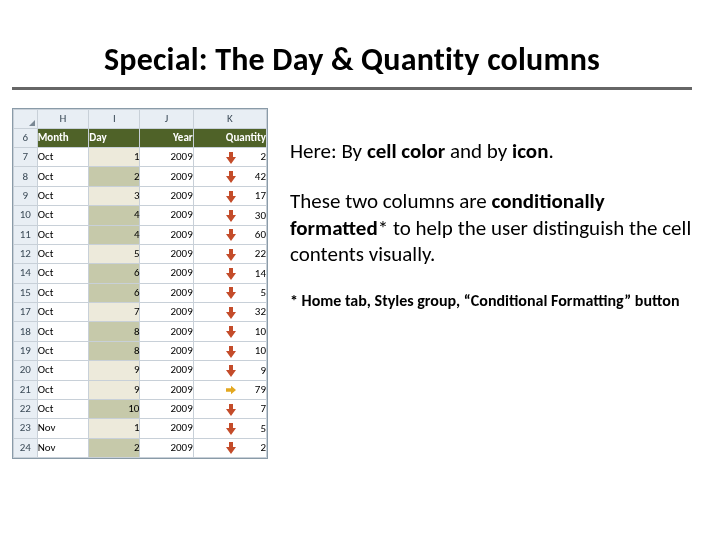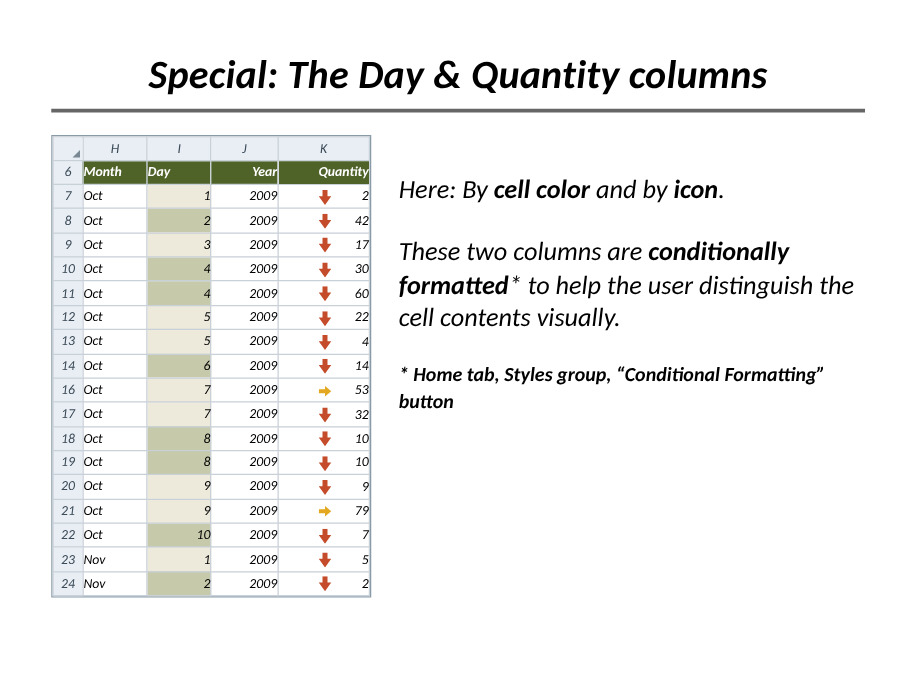--- a/index.html
+++ b/index.html
@@ -10,22 +10,21 @@
     background: #fff;
     font-family: Calibri, "Segoe UI", Arial, sans-serif;
     color: #000;
     overflow: hidden;
   }
   .slide {
     position: relative;
     width: 720px;
     height: 540px;
     box-sizing: border-box;
-    padding: 22px 28px 10px 41px;
-    font-style: italic;
+    padding: 22px 28px 10px 12px;
   }
   .title {
     font-size: 32px;
     font-weight: 700;
     color: #000;
     text-align: center;
     margin: 18px 0 8px 0;
     letter-spacing: 0.2px;
   }
   .title-rule {
@@ -220,45 +219,36 @@
             <tr>
               <td class="rownum">12</td>
               <td class="cell month">Oct</td>
               <td class="cell day" style="background: rgb(237, 234, 219);">5</td>
               <td class="cell year">2009</td>
               <td class="cell qty"><span class="icon"><svg viewBox="0 0 10 12">
                     <path class="arrow-down" d="M3 0h4v5h3L5 12 0 5h3z"></path>
                   </svg></span><span class="v">22</span></td>
             </tr>
             <tr>
-              <td class="rownum">13</td>
-              <td class="cell month">Oct</td>
-              <td class="cell day" style="background: rgb(237, 234, 219);">5</td>
-              <td class="cell year">2009</td>
-              <td class="cell qty"><span class="icon"><svg viewBox="0 0 10 12">
-                    <path class="arrow-down" d="M3 0h4v5h3L5 12 0 5h3z"></path>
-                  </svg></span><span class="v">4</span></td>
-            </tr>
-            <tr>
               <td class="rownum">14</td>
               <td class="cell month">Oct</td>
               <td class="cell day" style="background: rgb(198, 201, 170);">6</td>
               <td class="cell year">2009</td>
               <td class="cell qty"><span class="icon"><svg viewBox="0 0 10 12">
                     <path class="arrow-down" d="M3 0h4v5h3L5 12 0 5h3z"></path>
                   </svg></span><span class="v">14</span></td>
             </tr>
             <tr>
-              <td class="rownum">16</td>
-              <td class="cell month">Oct</td>
-              <td class="cell day" style="background: rgb(237, 234, 219);">7</td>
-              <td class="cell year">2009</td>
-              <td class="cell qty"><span class="icon"><svg viewBox="0 0 12 10">
-                    <path class="arrow-side" d="M0 3h6V0l6 5-6 5V7H0z"></path>
-                  </svg></span><span class="v">53</span></td>
+              <td class="rownum">15</td>
+              <td class="cell month">Oct</td>
+              <td class="cell day" style="background: rgb(198, 201, 170);">6</td>
+              <td class="cell year">2009</td>
+              <td class="cell qty"><span class="icon"><svg viewBox="0 0 10 12">
+                    <path class="arrow-down" d="M3 0h4v5h3L5 12 0 5h3z"></path>
+                  </svg></span><span class="v">5</span></td>
             </tr>
             <tr>
               <td class="rownum">17</td>
               <td class="cell month">Oct</td>
               <td class="cell day" style="background: rgb(237, 234, 219);">7</td>
               <td class="cell year">2009</td>
               <td class="cell qty"><span class="icon"><svg viewBox="0 0 10 12">
                     <path class="arrow-down" d="M3 0h4v5h3L5 12 0 5h3z"></path>
                   </svg></span><span class="v">32</span></td>
             </tr>

